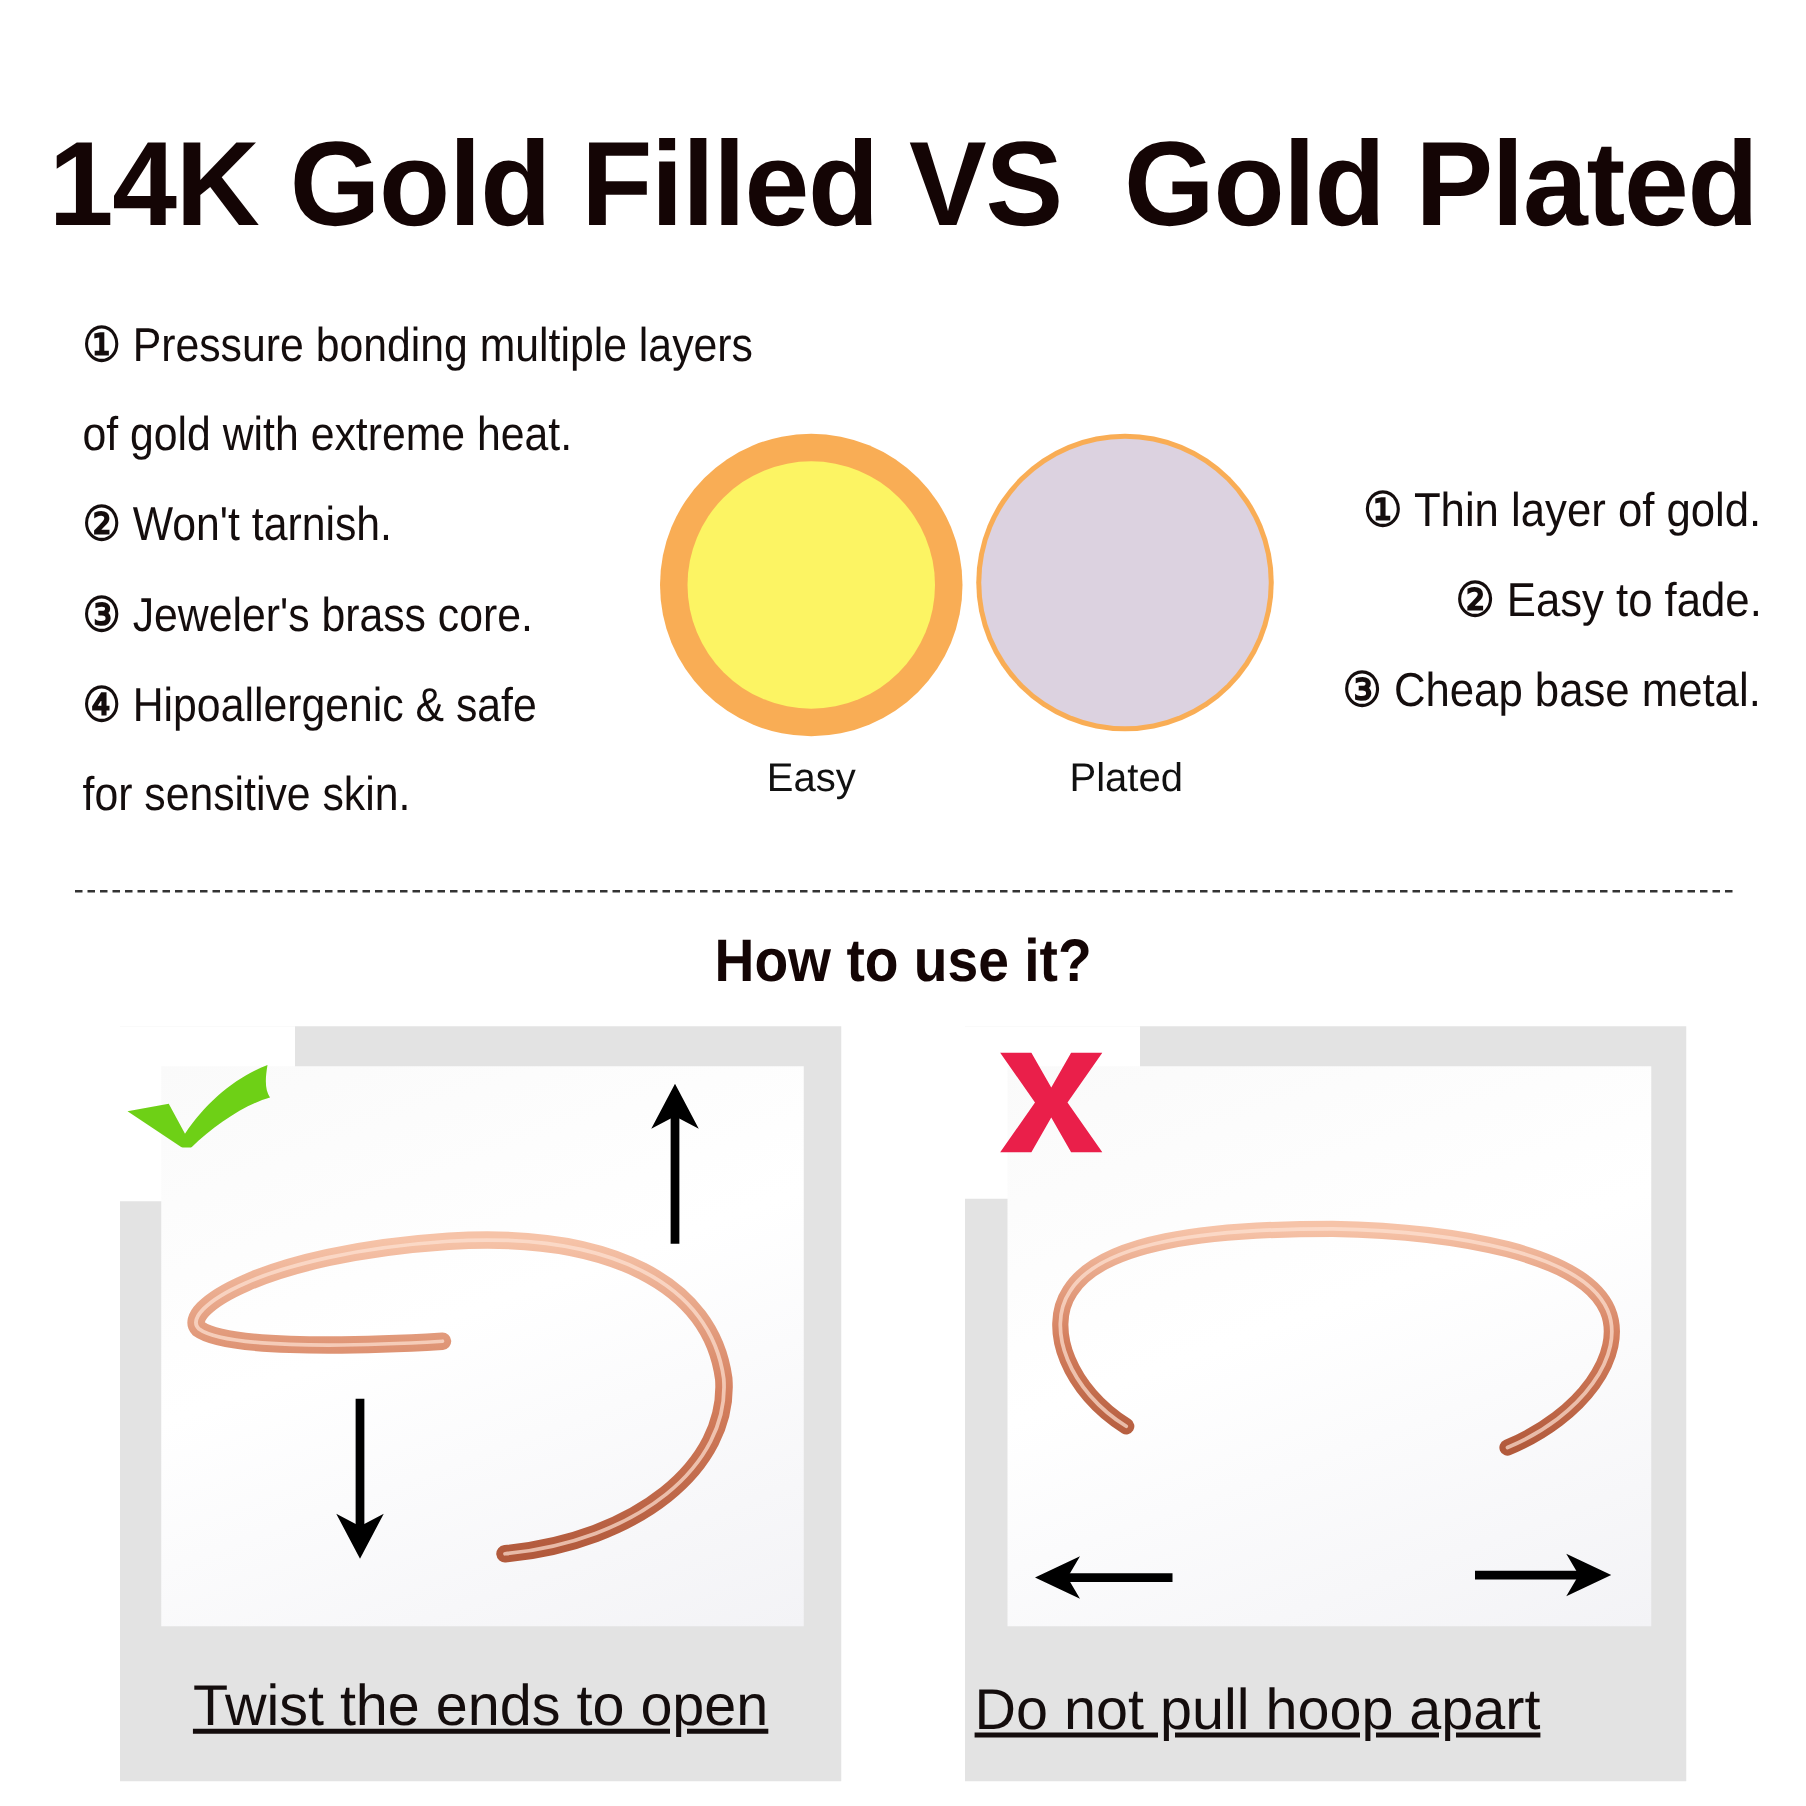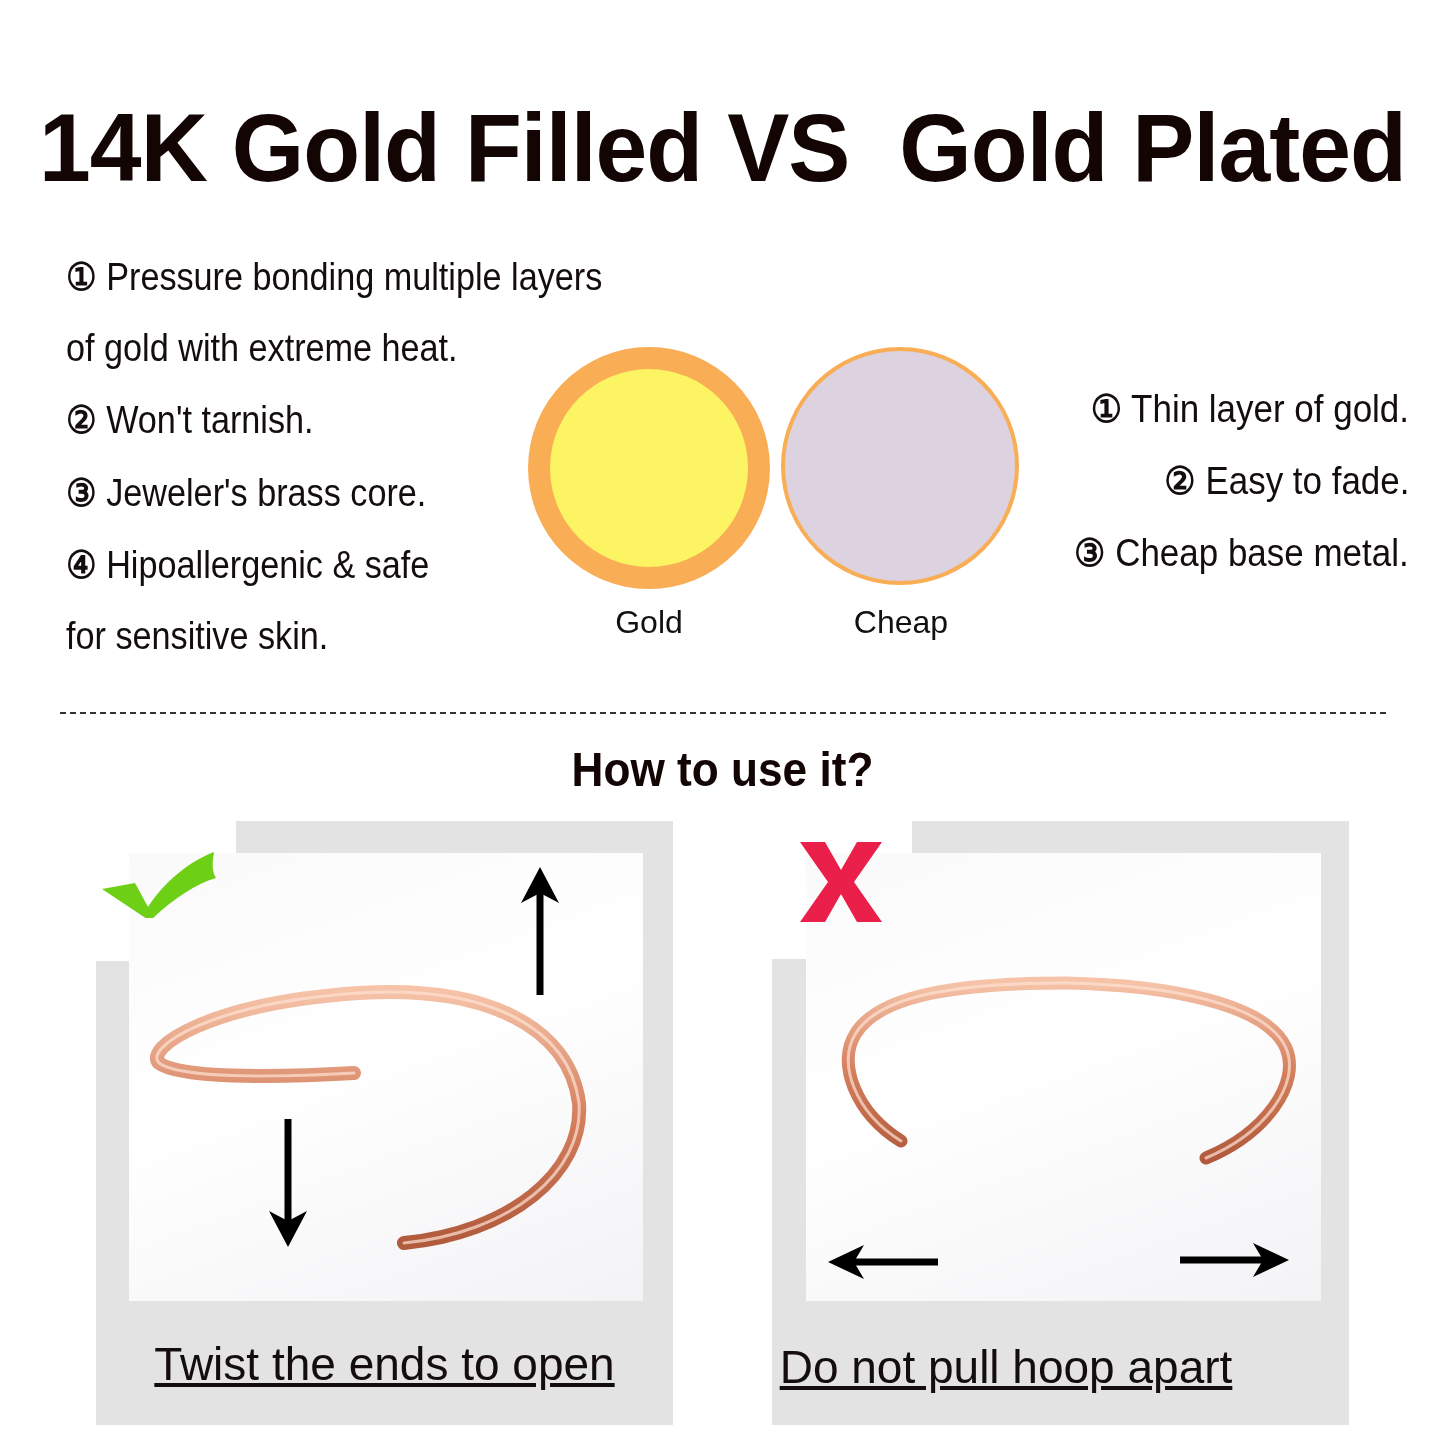--- a/index.html
+++ b/index.html
@@ -27,25 +27,25 @@
   <div class="feat" style="left:66px; top:258px;"><span class="circ-num">①</span> <span>Pressure bonding multiple layers</span></div>
   <div class="feat" style="left:66px; top:329px;"><span>of gold with extreme heat.</span></div>
   <div class="feat" style="left:66px; top:401px;"><span class="circ-num">②</span> <span>Won't tarnish.</span></div>
   <div class="feat" style="left:66px; top:474px;"><span class="circ-num">③</span> <span>Jeweler's brass core.</span></div>
   <div class="feat" style="left:66px; top:546px;"><span class="circ-num">④</span> <span>Hipoallergenic &amp; safe</span></div>
   <div class="feat" style="left:66px; top:617px;"><span>for sensitive skin.</span></div>
 </div>
 
 <div class="coin" style="left:528px; top:347px; width:242px; height:242px; background:#f9ad55;"></div>
 <div class="coin" style="left:550px; top:369px; width:198px; height:198px; background:#fcf463;"></div>
-<div class="coin-label" style="left:549px; top:604px;">Gold</div>
+<div class="coin-label" style="left:549px; top:604px;">Easy</div>
 
 <div class="coin" style="left:781px; top:347px; width:238px; height:238px; background:#f9ad55;"></div>
 <div class="coin" style="left:785px; top:351px; width:230px; height:230px; background:#dcd2e0;"></div>
-<div class="coin-label" style="left:801px; top:604px;">Cheap</div>
+<div class="coin-label" style="left:801px; top:604px;">Plated</div>
 
 <div>
   <div class="feat-r" style="right:36px; top:390px;"><span class="circ-num">①</span> <span>Thin layer of gold.</span></div>
   <div class="feat-r" style="right:36px; top:462px;"><span class="circ-num">②</span> <span>Easy to fade.</span></div>
   <div class="feat-r" style="right:36px; top:534px;"><span class="circ-num">③</span> <span>Cheap base metal.</span></div>
 </div>
 
 <div class="dash"></div>
 
 <div class="how">How to use it?</div>

